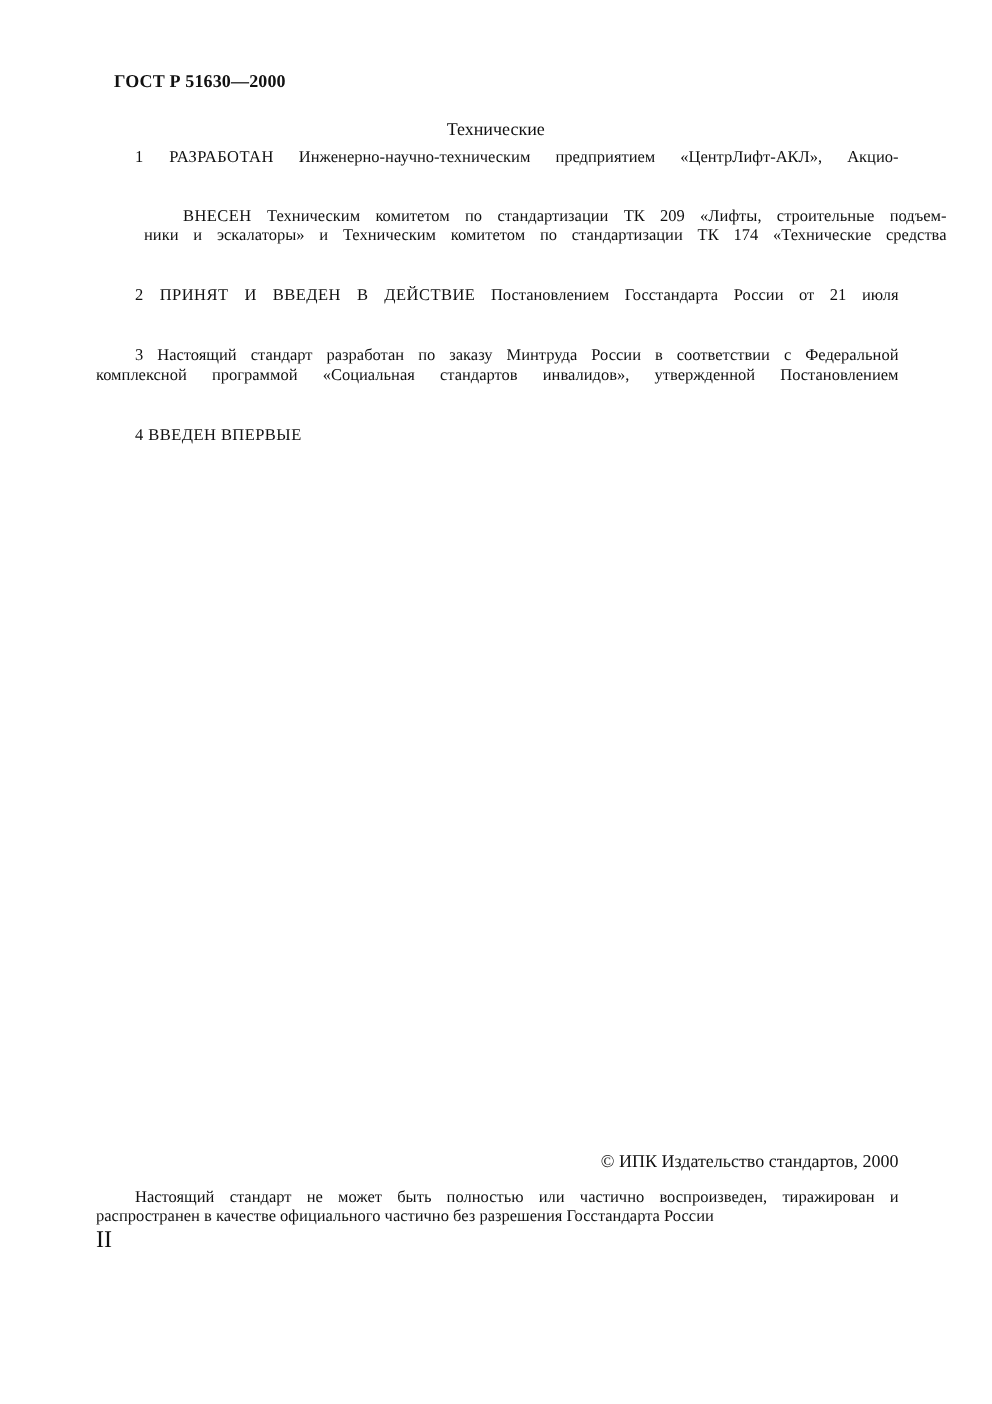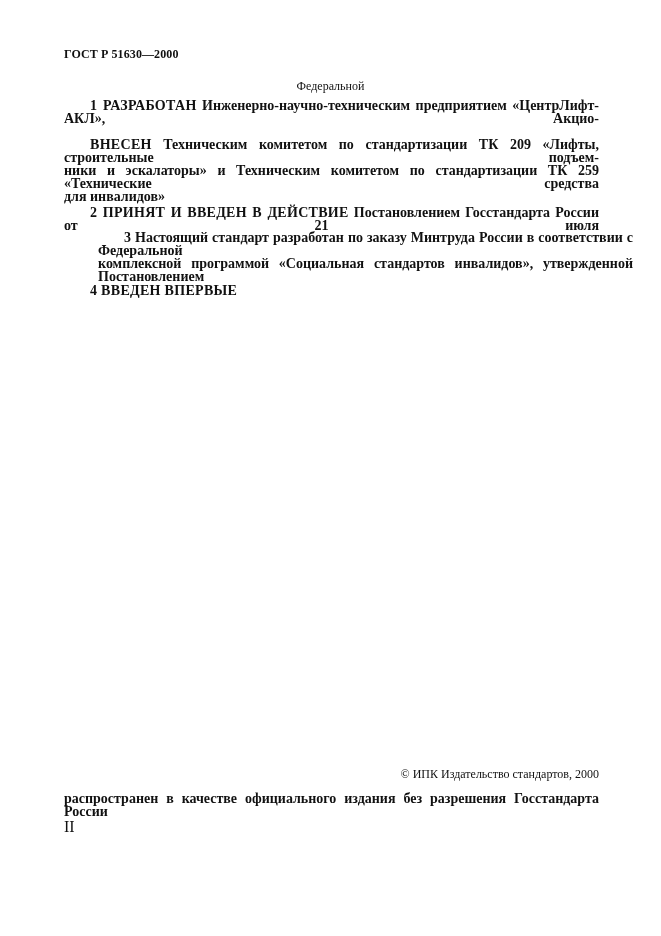--- a/index.html
+++ b/index.html
@@ -1,58 +1,58 @@
 <!DOCTYPE html>
 <html><head>
   <meta charset="utf-8">
   <style>
     html, body { margin: 0; padding: 0; background: #ffffff; }
     body { width: 661px; height: 936px; position: relative; overflow: hidden;
            font-family: "Liberation Serif", "DejaVu Serif", serif; color: #111; }
     .abs { position: absolute; }
-    .header { left: 64px; top: 47px; font-weight: bold; font-size: 12px; letter-spacing: 0.1px; }
+    .header { left: 76px; top: 47px; font-weight: bold; font-size: 12px; letter-spacing: 0.1px; }
     .title { left: 0; width: 661px; top: 79px; text-align: center; font-size: 12px; }
-    .para { left: 64px; width: 535px; font-size: 14px; line-height: 13px; text-align: justify; font-weight: bold; }
+    .para { left: 64px; width: 535px; font-size: 11px; line-height: 13px; text-align: justify; }
     .para .first { display: block; text-indent: 26px; text-align-last: justify; }
     .para .first.short { text-align-last: left; }
     .para .rest { display: block; }
     .para .rest.just { text-align-last: justify; }
     .caps { letter-spacing: 0.3px; }
     .copyright { right: 62px; top: 767px; font-size: 12px; }
     .page-num { left: 64px; top: 818px; font-size: 16px; }
   </style>
 </head>
 <body>
 
 <div class="abs header">ГОСТ Р 51630—2000</div>
 
-<div class="abs title">Федеральной</div>
+<div class="abs title">Технические</div>
 
 <div class="abs para" style="top:99px;">
   <span class="first"><span class="caps">1 РАЗРАБОТАН</span><span> Инженерно-научно-техническим предприятием «ЦентрЛифт-АКЛ», Акцио-</span></span>
 </div>
 
-<div class="abs para" style="top:138px;">
+<div class="abs para" style="top:138px;margin-left:32px;">
   <span class="first"><span class="caps">ВНЕСЕН</span><span> Техническим комитетом по стандартизации ТК 209 «Лифты, строительные подъем-</span></span>
-  <span class="rest just">ники и эскалаторы» и Техническим комитетом по стандартизации ТК 259 «Технические средства</span>
-  <span class="rest">для инвалидов»</span>
+  <span class="rest just">ники и эскалаторы» и Техническим комитетом по стандартизации ТК 174 «Технические средства</span>
 </div>
 
-<div class="abs para" style="top:191px;margin-top:15px;">
+<div class="abs para" style="top:191px;">
   <span class="first"><span class="caps">2 ПРИНЯТ И ВВЕДЕН В ДЕЙСТВИЕ</span><span> Постановлением Госстандарта России от 21 июля</span></span>
 </div>
 
-<div class="abs para" style="top:231px;margin-left:34px;">
+<div class="abs para" style="top:231px;">
   <span class="first">3 Настоящий стандарт разработан по заказу Минтруда России в соответствии с Федеральной</span>
   <span class="rest just">комплексной программой «Социальная стандартов инвалидов», утвержденной Постановлением</span>
 </div>
 
 <div class="abs para" style="top:284px;">
   <span class="first short caps">4 ВВЕДЕН ВПЕРВЫЕ</span>
 </div>
 
 <div class="abs copyright">© ИПК Издательство стандартов, 2000</div>
 
 <div class="abs para" style="top:792px;">
-  <span class="rest">распространен в качестве официального издания без разрешения Госстандарта России</span>
+  <span class="first">Настоящий стандарт не может быть полностью или частично воспроизведен, тиражирован и</span>
+  <span class="rest">распространен в качестве официального частично без разрешения Госстандарта России</span>
 </div>
 
 <div class="abs page-num">II</div>
 
 </body></html>

